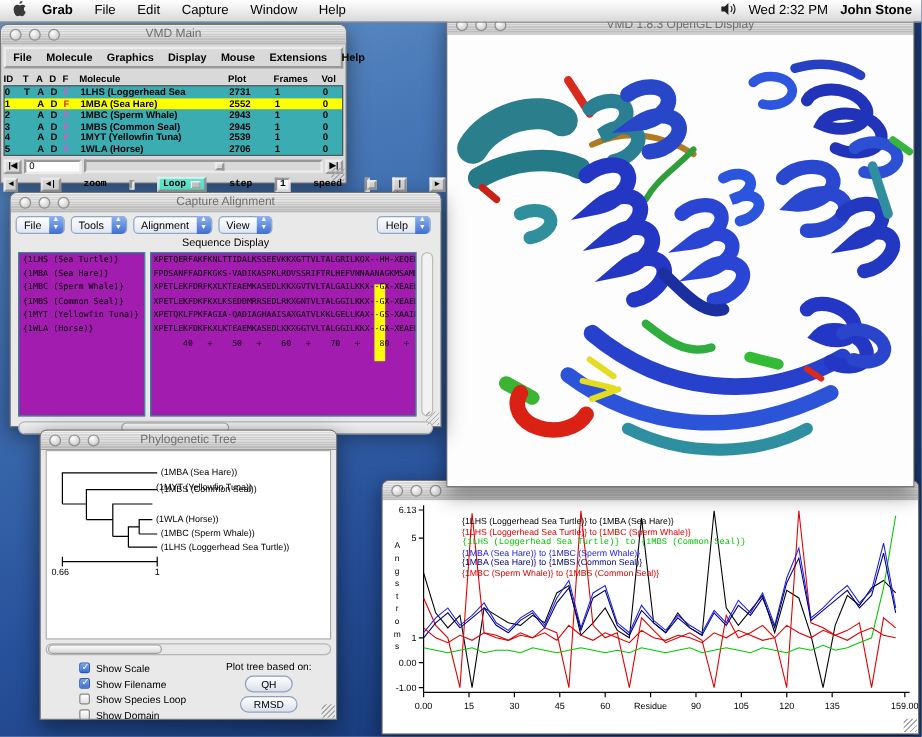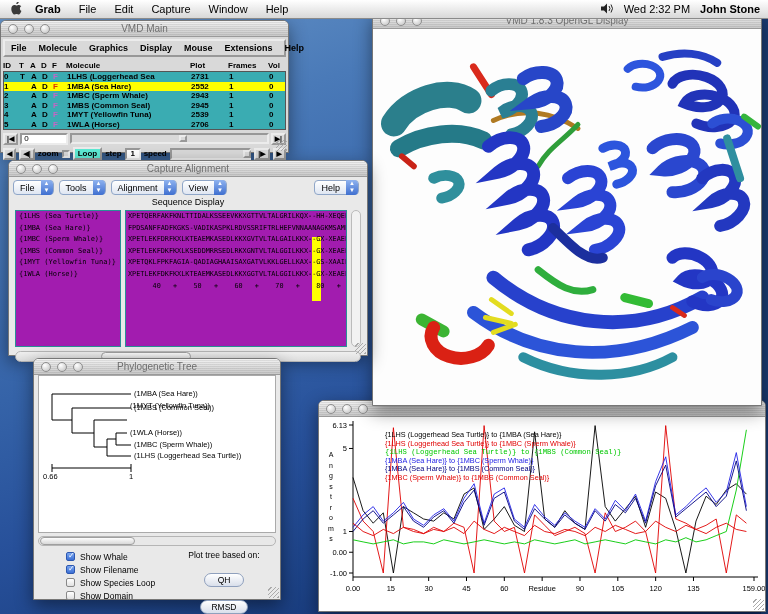--- a/index.html
+++ b/index.html
@@ -52,23 +52,23 @@
   .mol-row { height:9.5px; color:#000; }
   .mol-row.sel { background:#ffff00; }
   .f-dim { color:#c565c5; }
   .f-hot { color:#dd3300; }
   .tk-sliderrow { display:flex; align-items:center; margin:2px 2px 0 2px; height:13px; gap:2px; }
   .tk-btn { border:2px outset #ececec; background:#d9d9d9; font-size:7px; font-weight:700;
     height:12px; line-height:8px; padding:0 2px; }
   .tk-entry { border:2px inset #ececec; background:#ffffff; font-size:8px; height:12px; line-height:8px; padding:0 2px; }
   .tk-track { flex:1; border:2px inset #ececec; background:#d9d9d9; height:11px; position:relative; }
   .tk-thumb { position:absolute; top:0; width:8px; height:7px; background:#d9d9d9; border:2px outset #ececec; }
-  .tk-ctrlrow { display:flex; align-items:center; margin:1px 2px; height:15px; gap:3px; font-size:8px; font-weight:700; }
+  .tk-ctrlrow { display:flex; align-items:center; margin:1px 2px; height:15px; gap:19px; font-size:8px; font-weight:700;font-family:Liberation Mono, monospace; }
   .tk-check { width:8px; height:8px; border:2px inset #ececec; background:#d9d9d9; }
-  .tk-drop { border:2px outset #ececec; background:#5eead4; font-size:8px; font-weight:700; padding:0 3px; height:13px; display:flex; align-items:center; gap:4px;flex-direction:column; }
+  .tk-drop { border:2px outset #ececec; background:#5eead4; font-size:8px; font-weight:700; padding:0 3px; height:13px; display:flex; align-items:center; gap:4px; }
   .tk-drop .dd { width:8px; height:6px; border:1px outset #fff; background:#c8c8c8; }
 
   
   #win-align { left:8px; top:160px; width:360px; height:196px; z-index:20; background:#e9e9e9; }
   .aq-menurow { display:flex; gap:5px; padding:3px 4px 1px 4px; align-items:center; }
   .aq-pop { display:flex; align-items:center; height:15px; border:1px solid #8fa6c8; border-radius:4px;
     background:linear-gradient(#ffffff,#dfe6f2); font-size:9px; padding-left:6px; }
   .aq-pop .cap { margin-left:6px; width:12px; height:15px; border-radius:0 4px 4px 0;
     background:linear-gradient(#8fb3ef,#3f6fd0); color:#fff; font-size:6px; line-height:7px; text-align:center; }
   .aq-pop.help { margin-left:auto; margin-right:4px; }
@@ -95,21 +95,21 @@
   .tree-label { position:absolute; font-size:7.5px; color:#000; white-space:nowrap; }
   .tree-scale { position:absolute; font-size:7.5px; color:#000; }
   .phylo-scroll { margin:3px 4px 0 4px; height:10px; border:1px solid #b5b5b5; border-radius:5px; background:#e8e8e8; position:relative; }
   .phylo-controls { display:flex; margin:4px 8px 0 8px; font-size:8.5px; }
   .pc-left { flex:1; }
   .chk-row { display:flex; align-items:center; gap:5px; height:13px; margin-left:24px; }
   .aq-check { width:9px; height:9px; border:1px solid #888; border-radius:2px; background:linear-gradient(#fff,#e2e2e2); position:relative; }
   .aq-check.on { background:linear-gradient(#7aa6f0,#3b6fd4); border-color:#2c57b0; }
   .aq-check.on::after { content:"✓"; color:#fff; font-size:8px; position:absolute; left:1px; top:-2px; }
   .pc-right { width:96px; text-align:center; }
-  .aq-btn { display:inline-block; min-width:40px; padding:1px 10px; margin-top:13px; border:1px solid #8fa0bd; border-radius:8px;
+  .aq-btn { display:inline-block; min-width:40px; padding:1px 10px; margin-top:3px; border:1px solid #8fa0bd; border-radius:8px;
     background:linear-gradient(#ffffff,#d9dfeb); font-size:8.5px; }
 
   
   #win-gl { left:372px; top:12px; width:390px; height:394px; z-index:15; background:#fff; }
   .gl-view { position:relative; width:100%; height:376px; background:#fdfdfd; overflow:hidden; }
 
   
   #win-graph { left:318px; top:400px; width:448px; height:212px; z-index:10; background:#ffffff; }
   .plot-wrap { position:relative; width:446px; height:194px; background:#fff; }
   .legend { position:absolute; left:66px; top:14px; z-index:3; }
@@ -494,21 +494,21 @@
     <span class="tree-scale" style="left:4px; top:96px;">0.66</span>
     <span class="tree-scale" style="left:90px; top:96px;">1</span>
   </div>
   <div class="phylo-scroll">
       <span class="hthumb" style="left:1px;width:95px;height:8px;"></span>
     </div>
   <div class="phylo-controls">
     <div class="pc-left">
       <div class="chk-row">
           <span class="aq-check on" id="chk0"></span>
-          <span>Show Whale</span>
+          <span>Show Scale</span>
         </div>
       <div class="chk-row">
           <span class="aq-check on" id="chk1"></span>
           <span>Show Filename</span>
         </div>
       <div class="chk-row">
           <span class="aq-check" id="chk2"></span>
           <span>Show Species Loop</span>
         </div>
       <div class="chk-row">

